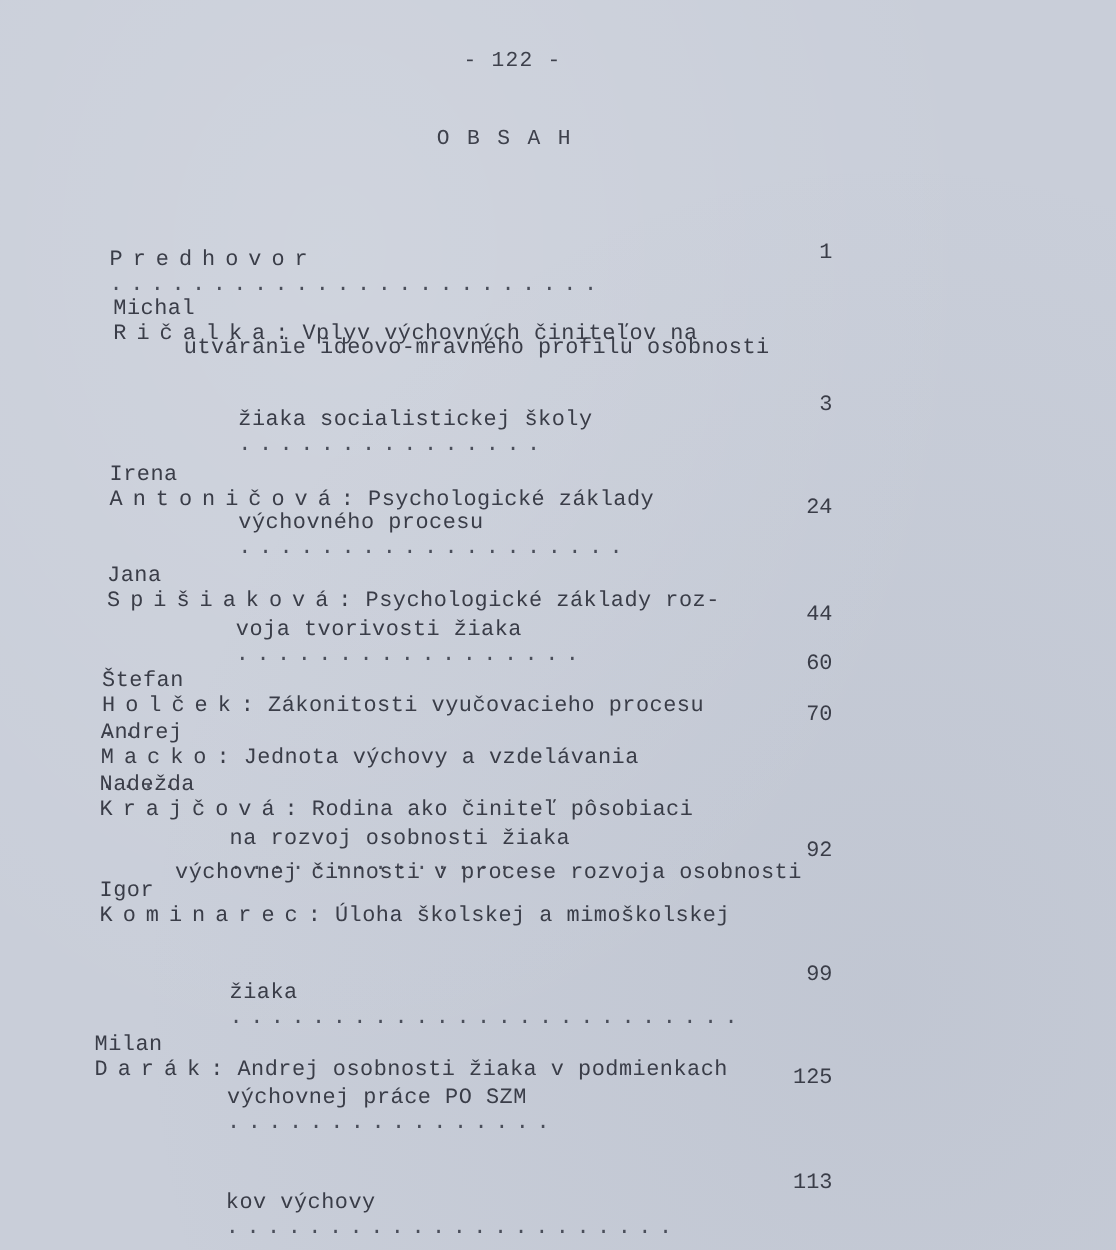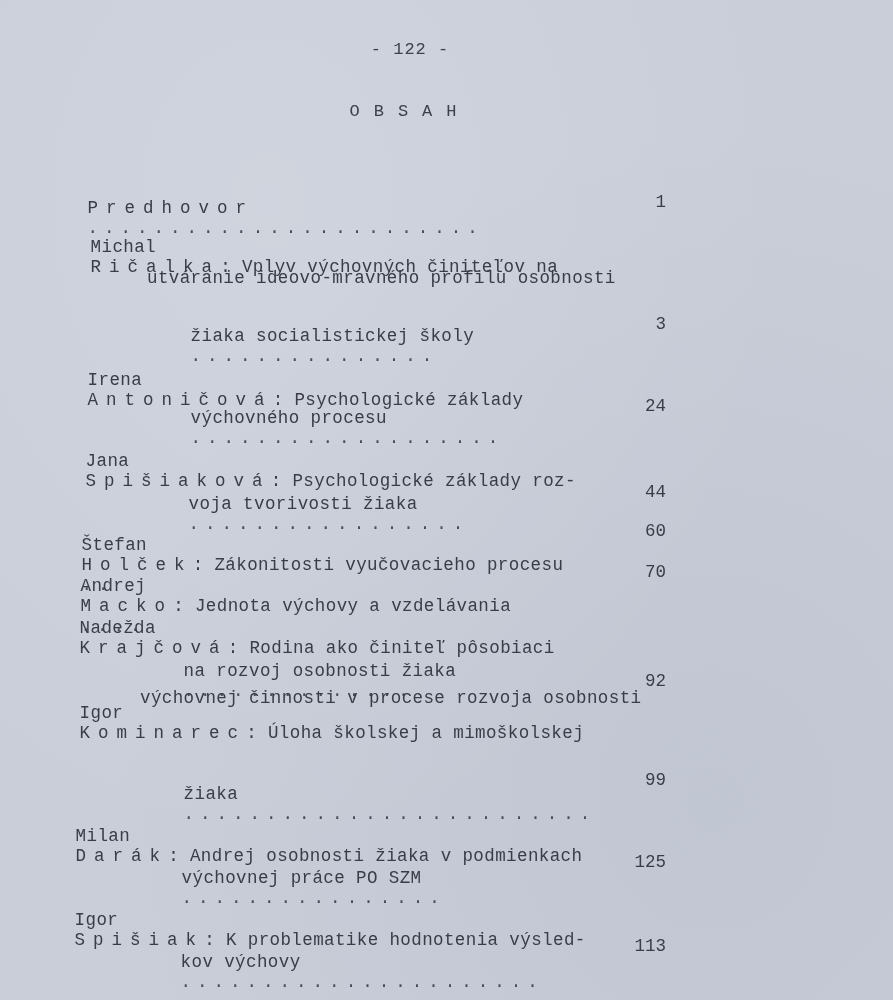--- a/index.html
+++ b/index.html
@@ -148,23 +148,19 @@
   <div class="line" style="left:32px; top:806px;">
     <span>Milan</span>
     <span class="spaced">Darák</span><span>: Andrej osobnosti žiaka v podmienkach</span>
   </div>
   <div class="line" style="left:138px; top:848px;">
     <span>výchovnej práce PO SZM</span>
     <span class="leader">................</span>
   </div>
   <div class="pagenum" style="top:852px;">125</div>
 
-  <div class="line" style="left:31px; top:890px;">
-    <span>Igor</span>
-    <span class="spaced">Spišiak</span><span>: K problematike hodnotenia výsled-</span>
-  </div>
   <div class="line" style="left:137px; top:932px;">
     <span>kov výchovy</span>
     <span class="leader">......................</span>
   </div>
   <div class="pagenum" style="top:936px;">113</div>
 
 </div>
 
 </body></html>

